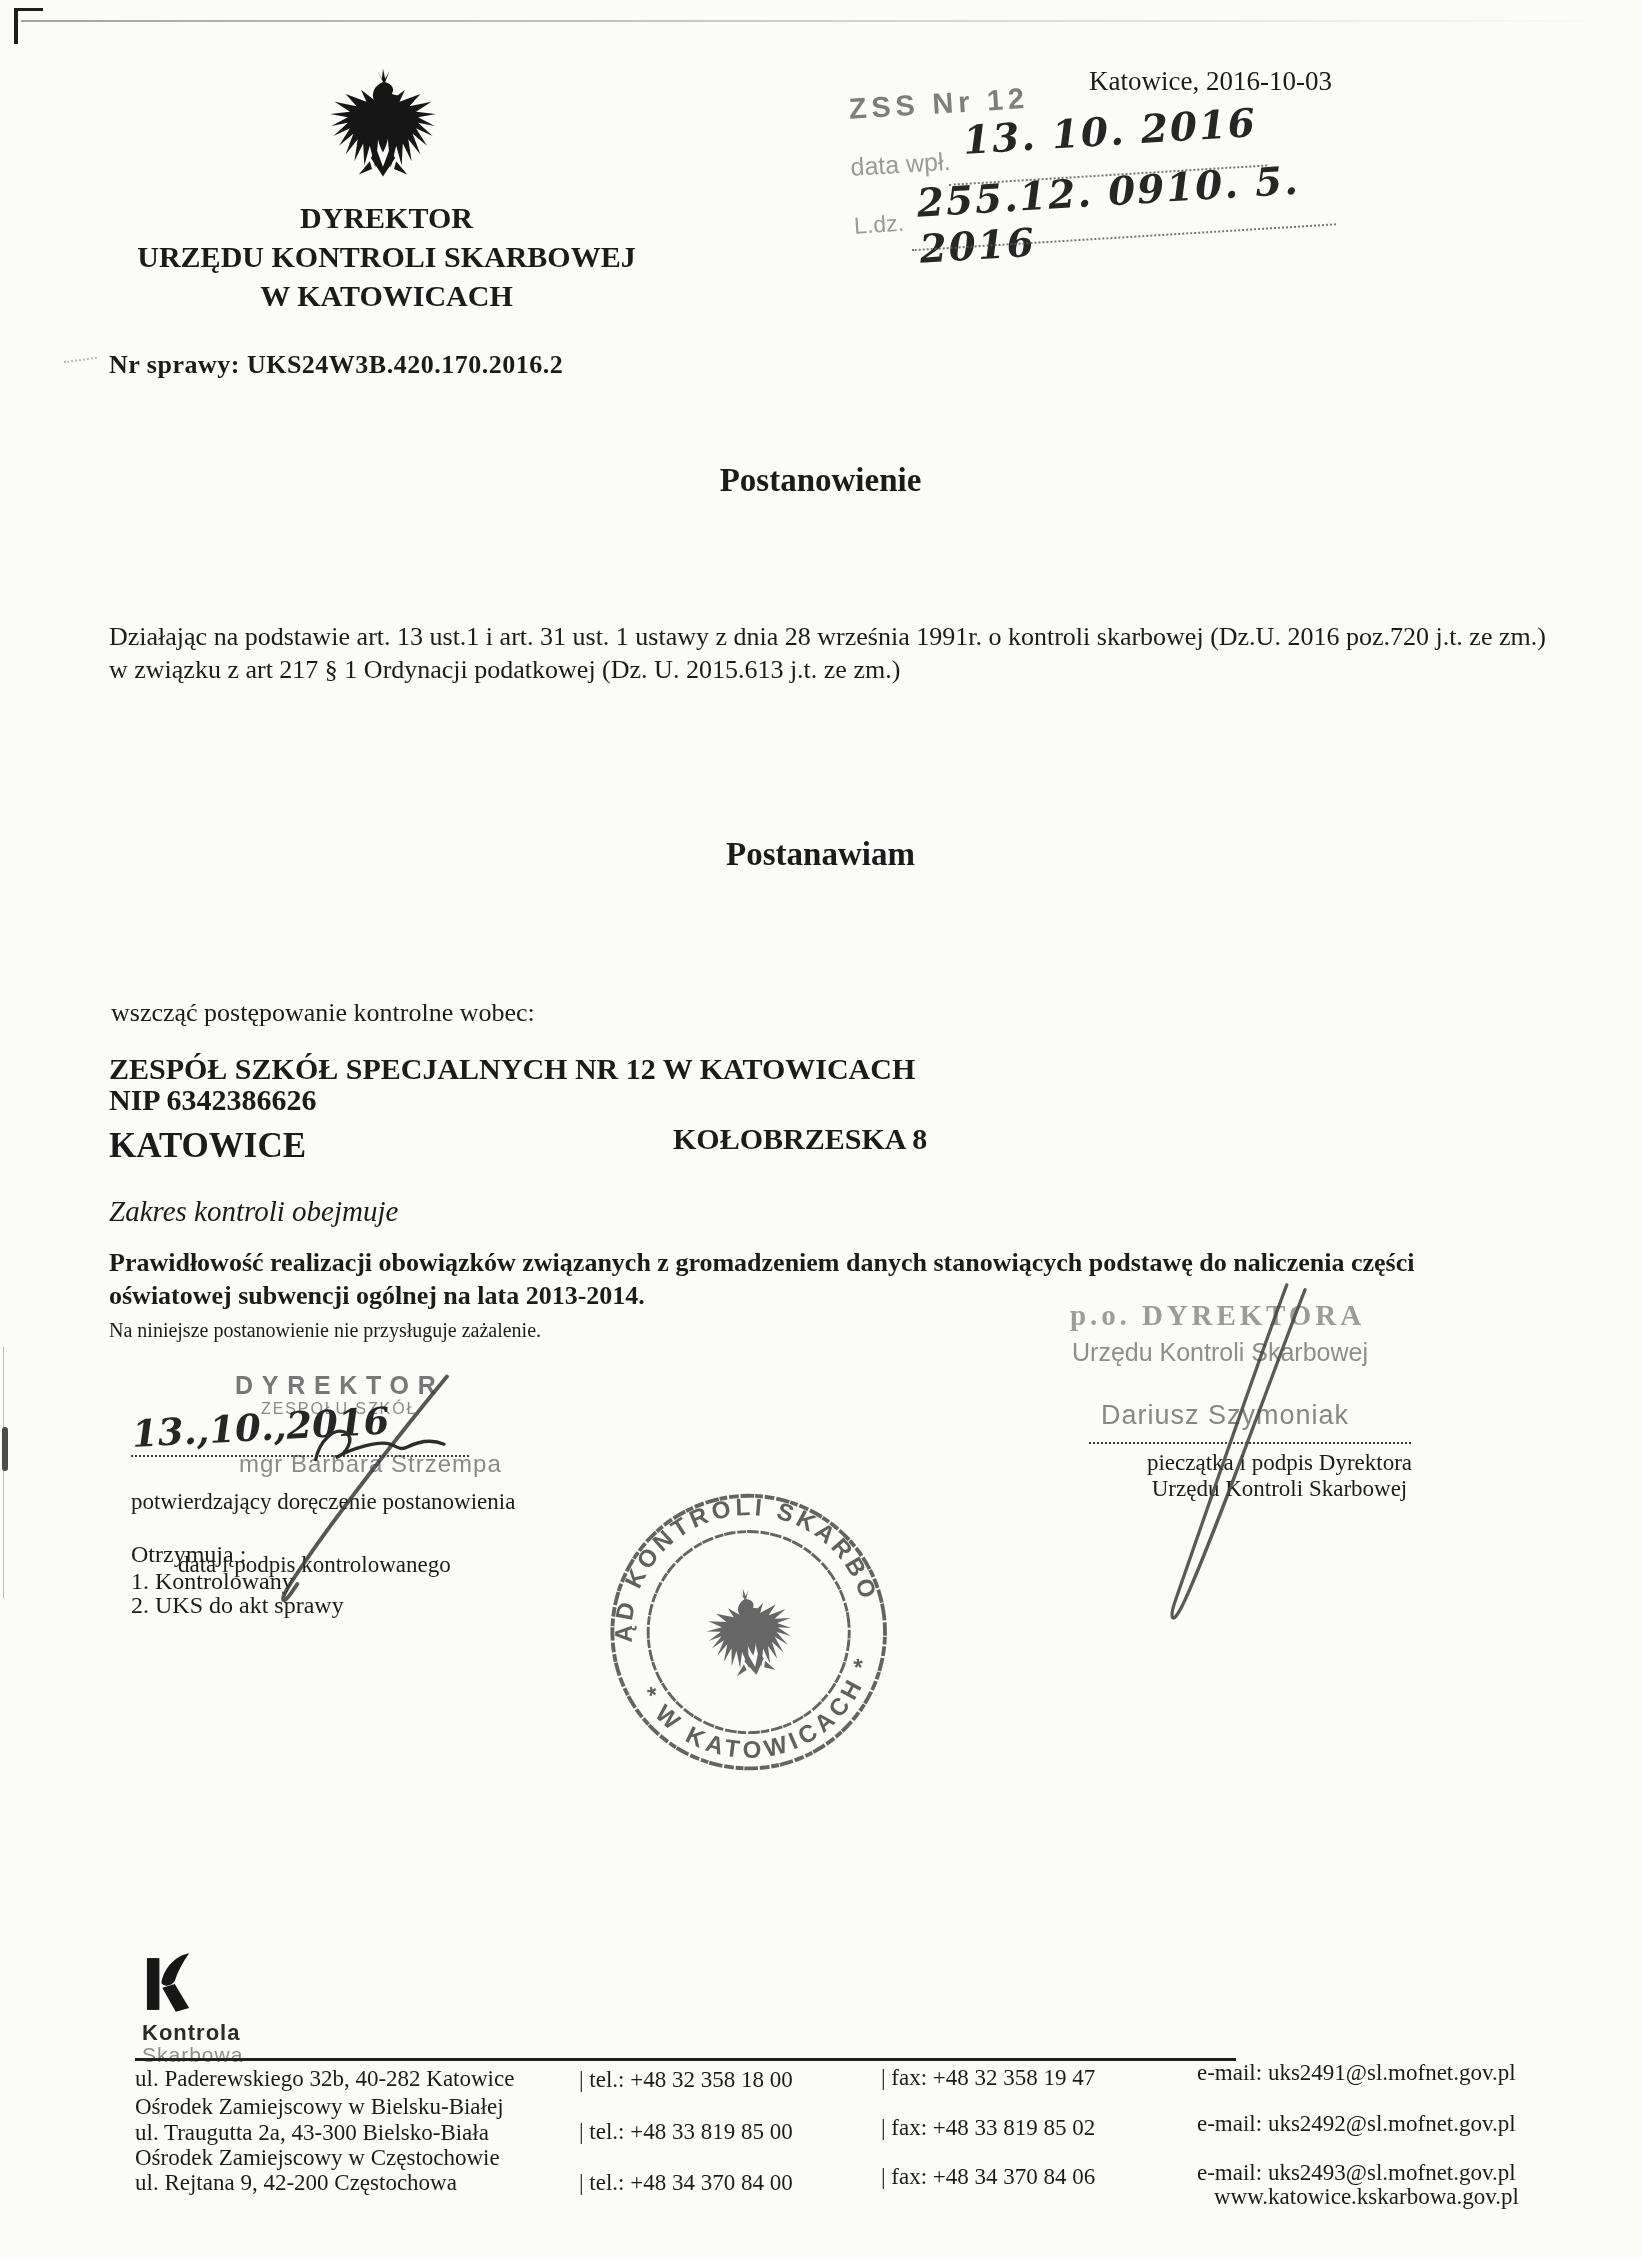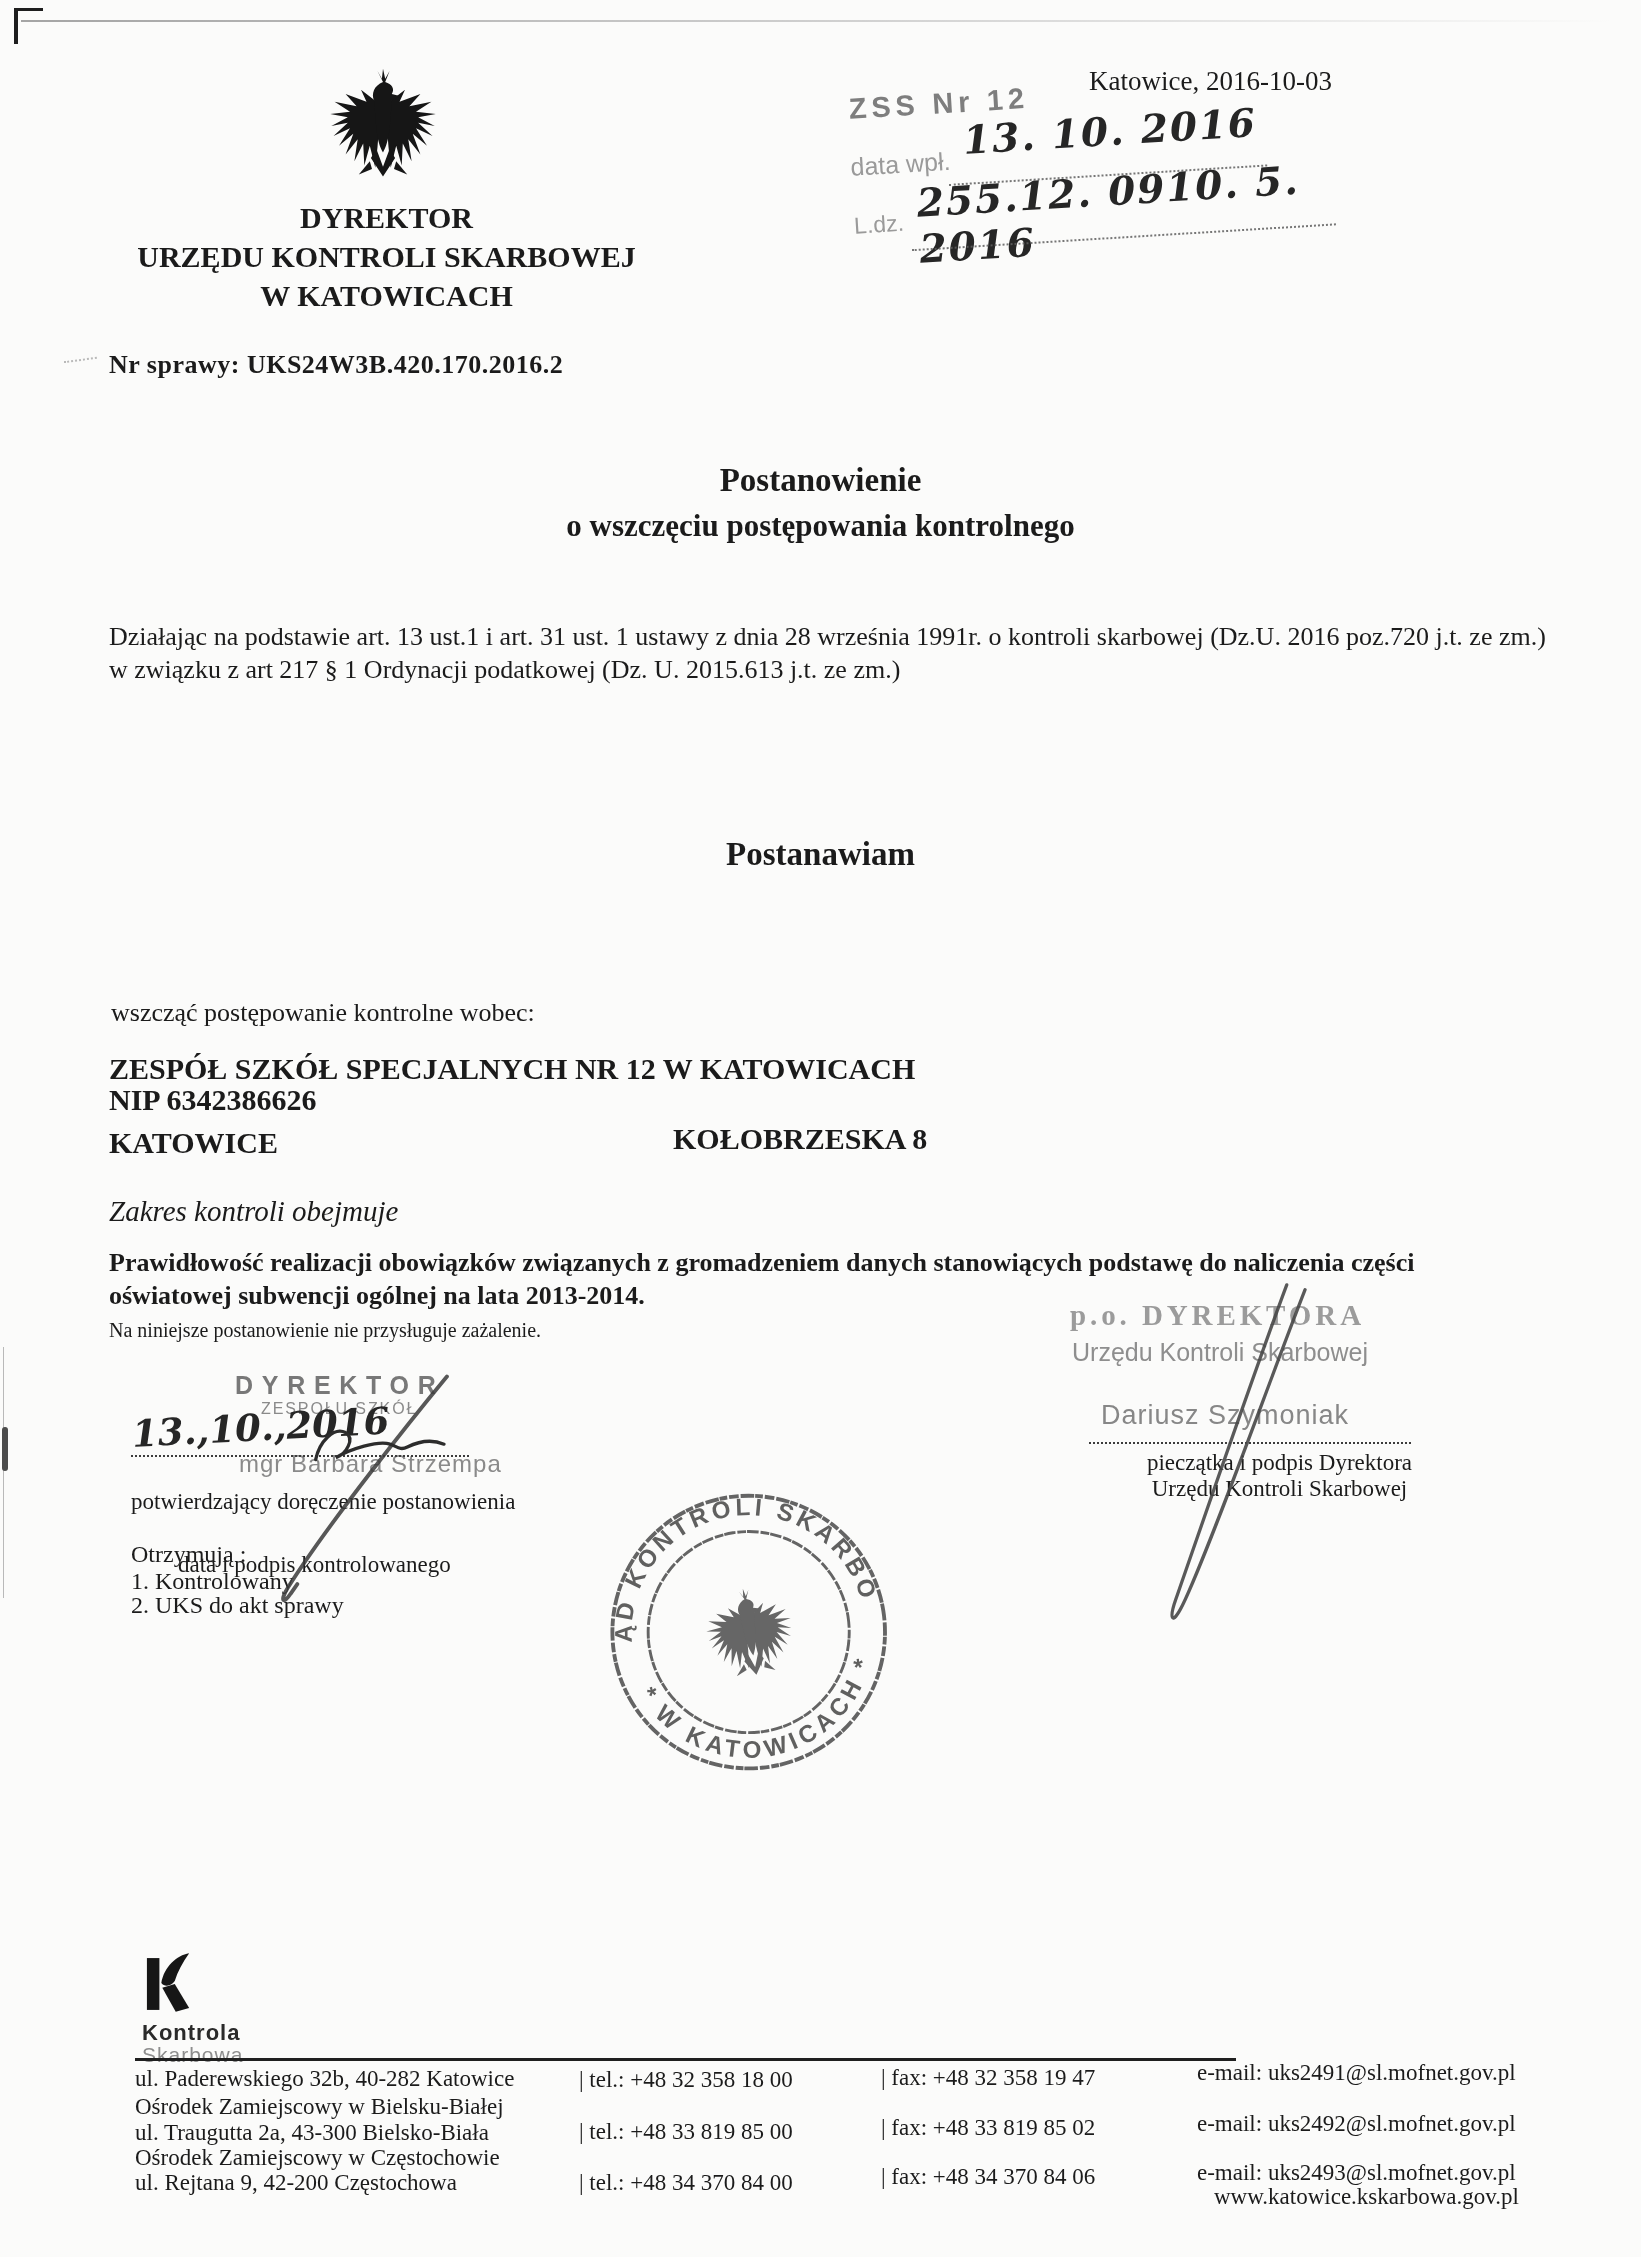--- a/index.html
+++ b/index.html
@@ -29,21 +29,21 @@
   .hand-big{font-size:39px;letter-spacing:1.9px;}
   
   .case-no{left:109px;top:350px;font-size:26px;font-weight:bold;letter-spacing:0.5px;}
   .title1{left:0;top:462px;width:1641px;font-size:33px;font-weight:bold;}
   .title2{left:0;top:508px;width:1641px;font-size:31px;font-weight:bold;}
   .legal{left:109px;top:620px;width:1439px;font-size:26px;line-height:33px;}
   .heading-post{left:0;top:836px;width:1641px;font-size:33px;font-weight:bold;}
   .intro{left:111px;top:978px;font-size:26px;margin-top:20px;}
   .subject-name{left:109px;top:1016px;font-size:30px;font-weight:bold;margin-top:36px;}
   .subject-nip{left:109px;top:1083px;font-size:30px;font-weight:bold;}
-  .subject-city{left:109px;top:1126px;font-size:30px;font-weight:bold;}
+  .subject-city{left:109px;top:1126px;font-size:35px;font-weight:bold;}
   .subject-street{left:673px;top:1122px;font-size:30px;font-weight:bold;}
   .scope-label{left:109px;top:1195px;font-size:29px;font-style:italic;}
   .scope-text{left:109px;top:1246px;width:1424px;font-size:26px;font-weight:bold;line-height:33px;}
   .no-appeal{left:109px;top:1319px;font-size:20px;}
   
   .r-stamp1{left:1070px;top:1299px;font-size:29px;font-weight:bold;letter-spacing:3.9px;color:#9b9b9b;font-family:"Liberation Serif",serif;}
   .r-stamp2{left:1072px;top:1338px;font-size:25px;color:#8e8e8e;}
   .r-signer{left:1101px;top:1400px;font-size:27px;letter-spacing:1px;color:#878787;}
   .r-dotted{left:1089px;top:1442px;width:322px;border-top:2.9px dotted #3c3c3c;height:0;}
   .r-cap{left:1103px;top:1450px;width:353px;font-size:23px;line-height:26px;text-align:center;}
@@ -115,21 +115,20 @@
     <div class="abs hand hand-big" style="left:114px;top:31px">13. 10. 2016</div>
     <div class="abs dots" style="left:97px;top:97px;width:319px"></div>
     <div class="abs lbl" style="left:0;top:120px;font-size:23px">L.dz.</div>
     <div class="abs hand hand-big" style="left:64px;top:91px">255.12. 0910. 5. 2016</div>
     <div class="abs dots" style="left:56px;top:160px;width:425px"></div>
   </div>
 
   <div class="abs case-no">Nr sprawy: UKS24W3B.420.170.2016.2</div>
 
   <div class="abs title1 center">Postanowienie</div>
-  <div class="abs title2 center">o wszczęciu postępowania kontrolnego</div>
 
   <div class="abs legal">Działając na podstawie art. 13 ust.1 i art. 31 ust. 1 ustawy  z dnia 28 września 1991r. o kontroli skarbowej (Dz.U. 2016 poz.720 j.t. ze zm.) w związku z art 217 § 1 Ordynacji podatkowej (Dz. U. 2015.613 j.t. ze zm.)</div>
 
   <div class="abs heading-post center">Postanawiam</div>
   <div class="abs intro">wszcząć postępowanie kontrolne wobec:</div>
 
   <div class="abs subject-name">ZESPÓŁ SZKÓŁ SPECJALNYCH NR 12 W KATOWICACH</div>
   <div class="abs subject-nip">NIP  6342386626</div>
   <div class="abs subject-city">KATOWICE</div>
   <div class="abs subject-street">KOŁOBRZESKA 8</div>

